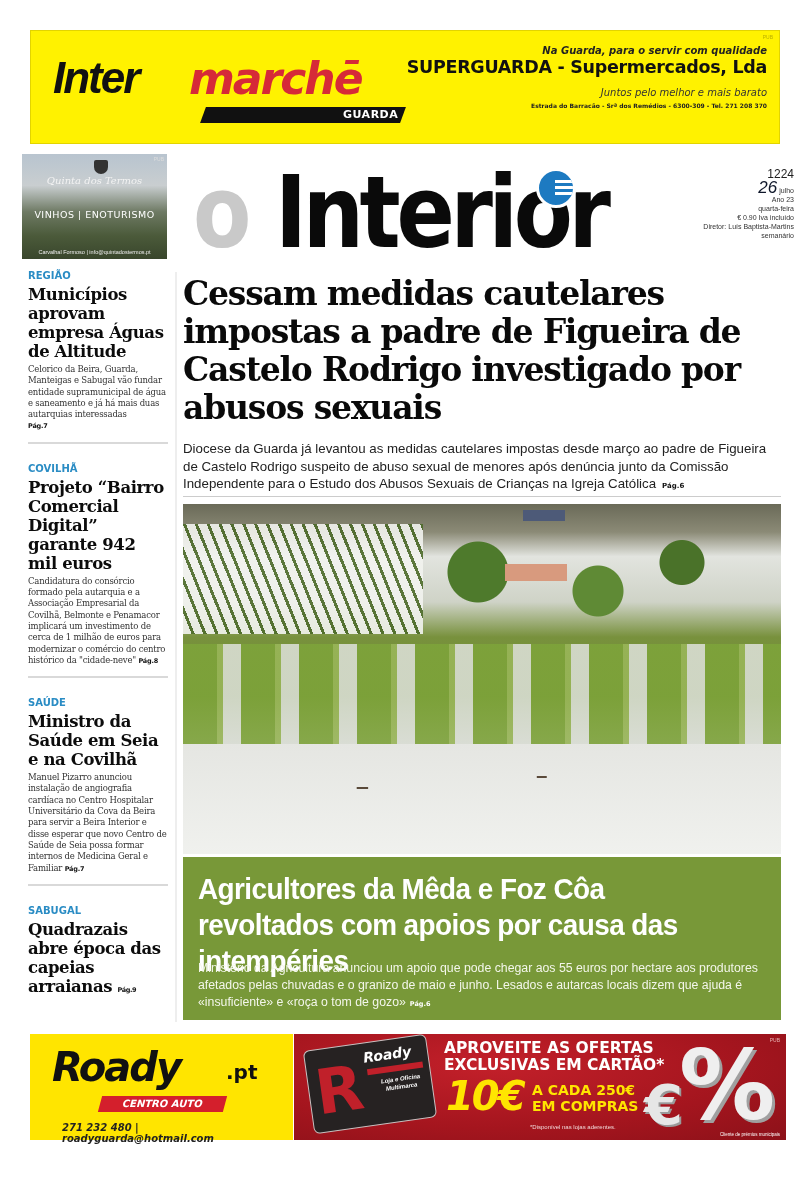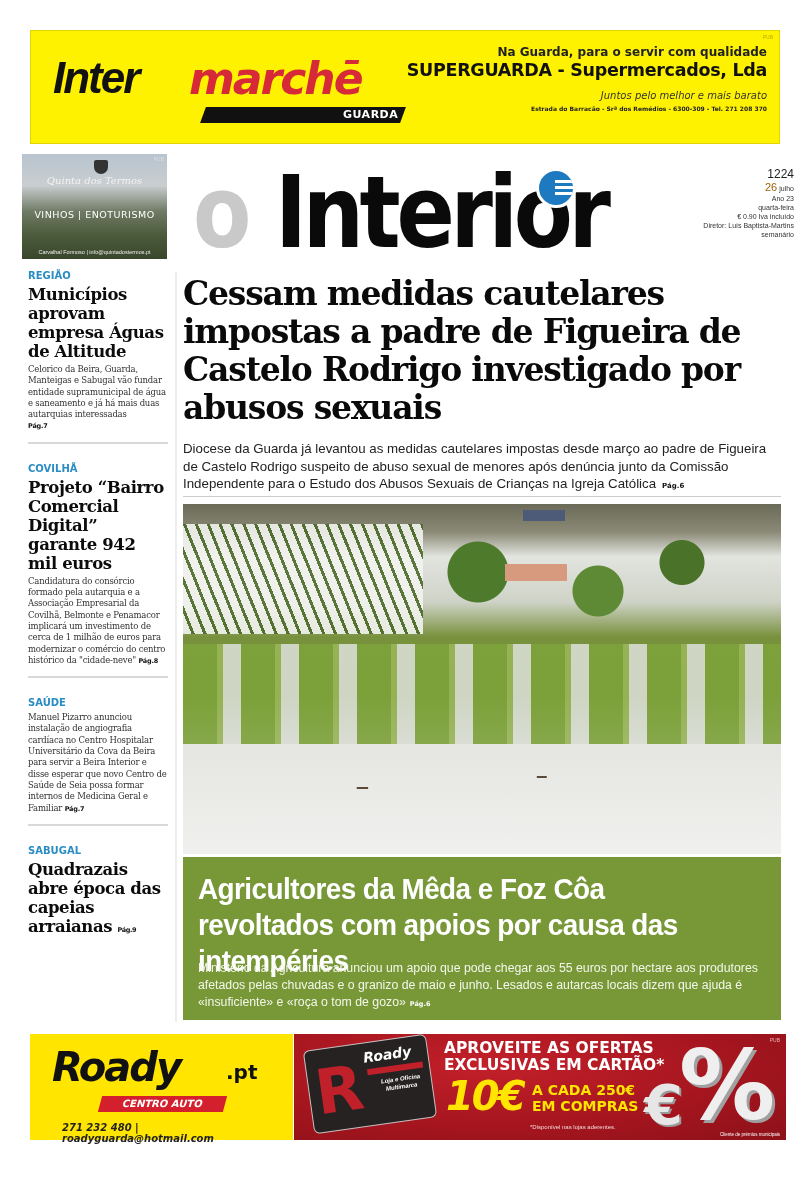--- a/index.html
+++ b/index.html
@@ -8,42 +8,42 @@
 
   
   .ad-top { position: absolute; left: 30px; top: 30px; width: 750px; height: 114px; background: #fff200; border: 1px solid #e2d400; }
   .ad-top .pub { position: absolute; right: 6px; top: 3px; font-size: 5px; color: #b9ae00; }
   .im-logo { position: absolute; left: 22px; top: 22px; width: 360px; height: 80px; }
   .im-inter { position: absolute; left: 0; top: 0; font-family: Liberation Sans, sans-serif; font-weight: bold; font-style: italic; font-size: 44px; letter-spacing: -2px; color: #111; }
   .im-marche { position: absolute; left: 136px; top: 0; font-family: "DejaVu Sans", sans-serif; font-weight: bold; font-style: italic; font-size: 44px; letter-spacing: -2px; color: #d62a38; }
   .im-bar { position: absolute; left: 150px; top: 54px; width: 200px; height: 16px; background: #111; transform: skewX(-20deg); }
   .im-guarda { position: absolute; left: 290px; top: 55px; font-family: "DejaVu Sans", sans-serif; font-weight: bold; font-size: 11px; color: #fff; letter-spacing: 0.5px; }
   .ad-top-right { position: absolute; right: 12px; top: 14px; text-align: right; }
-  .tag1 { font-family: "DejaVu Sans", sans-serif; font-weight: bold; font-size: 12px; color: #222; }
+  .tag1 { font-family: "DejaVu Sans", sans-serif; font-weight: bold; font-style: italic; font-size: 10px; color: #222; }
   .company { font-family: "DejaVu Sans", sans-serif; font-weight: bold; font-size: 17.5px; color: #111; margin-top: 1px; letter-spacing: -0.3px; }
   .tag2 { font-family: "DejaVu Sans", sans-serif; font-style: italic; font-size: 10px; color: #333; margin-top: 10px; }
   .address { font-family: "DejaVu Sans", sans-serif; font-weight: bold; font-size: 6px; color: #222; margin-top: 4px; }
 
   
   .side-ad { position: absolute; left: 22px; top: 154px; width: 145px; height: 105px; background: linear-gradient(180deg, #b8c4cf 0%, #c9ced0 30%, #6e7a64 55%, #4b5a3a 78%, #39462c 100%); overflow: hidden; }
   .side-ad .pub { position: absolute; right: 3px; top: 2px; font-size: 5px; color: #ddd; }
   .side-ad .crest { position: absolute; left: 72px; top: 6px; width: 14px; height: 14px; background: #333; border-radius: 2px 2px 7px 7px; }
   .side-ad .brand { position: absolute; left: 0; right: 0; top: 21px; text-align: center; font-family: "DejaVu Serif", serif; font-style: italic; font-size: 10px; color: #f3f3f3; }
   .side-ad .slogan { position: absolute; left: 0; right: 0; top: 55px; text-align: center; font-family: "DejaVu Sans", sans-serif; font-size: 9.5px; color: #fff; letter-spacing: 0.5px; }
   .side-ad .contact { position: absolute; left: 0; right: 0; bottom: 4px; text-align: center; font-size: 5.5px; color: #eee; }
 
   .masthead { position: absolute; left: 193px; top: 165px; width: 510px; height: 95px; }
   .mh-o { position: absolute; left: 0; top: 0; font-family: "DejaVu Sans", sans-serif; font-weight: bold; font-size: 100px; line-height: 95px; color: #c9c9c9; transform: scaleX(0.85); transform-origin: left; }
   .mh-word { position: absolute; left: 82px; top: 0; font-family: "DejaVu Sans", sans-serif; font-weight: bold; font-size: 100px; line-height: 95px; color: #0a0a0a; letter-spacing: -5px; transform: scaleX(0.86); transform-origin: left; }
   .mh-globe { position: absolute; left: 343px; top: 3px; width: 40px; height: 40px; border-radius: 50%; background: #1d7ac1; overflow: hidden; border: 3px solid #fff; }
   .mh-globe span { position: absolute; left: 16px; width: 24px; height: 3px; background: #fff; }
 
   .issue { position: absolute; right: 16px; top: 168px; text-align: right; font-size: 7px; color: #333; line-height: 9px; }
   .issue .num { font-size: 12px; color: #222; line-height: 13px; }
-  .issue .day { font-size: 11px; color: #a16207; line-height: 13px; }
+  .issue .day { font-size: 17px; color: #0f172a; line-height: 13px; font-style: italic; }
   .issue .month { font-size: 7px; }
 
   
   .leftcol { position: absolute; left: 28px; top: 270px; width: 140px; }
   .story { border-bottom: 2px solid #d9d9d9; padding-bottom: 9px; margin-bottom: 19px; }
   .story:last-child { border-bottom: none; }
   .section { font-family: "DejaVu Sans", sans-serif; font-weight: bold; font-size: 10px; color: #2a8cc4; margin-bottom: 4px; }
   .s-title { font-family: "DejaVu Serif", serif; font-weight: bold; font-size: 16.5px; line-height: 19px; color: #0c0c0c; letter-spacing: -0.4px; }
   .s-body { font-family: "DejaVu Serif", serif; font-size: 8.5px; line-height: 11.3px; color: #333; margin-top: 3px; letter-spacing: -0.2px; }
   .pag { font-family: "DejaVu Sans", sans-serif; font-weight: bold; font-size: 6.5px; color: #111; }
@@ -154,20 +154,21 @@
     <div class="s-title">Municípios aprovam empresa Águas de Altitude</div>
     <div class="s-body"><span>Celorico da Beira, Guarda, Manteigas e Sabugal vão fundar entidade supramunicipal de água e saneamento e já há mais duas autarquias interessadas</span><br><span class="pag">Pág.7</span></div>
   </div>
   <div class="story">
     <div class="section">COVILHÃ</div>
     <div class="s-title">Projeto “Bairro Comercial Digital” garante 942 mil euros</div>
     <div class="s-body"><span>Candidatura do consórcio formado pela autarquia e a Associação Empresarial da Covilhã, Belmonte e Penamacor implicará um investimento de cerca de 1 milhão de euros para modernizar o comércio do centro histórico da "cidade-neve"</span> <span class="pag">Pág.8</span></div>
   </div>
   <div class="story">
     <div class="section">SAÚDE</div>
+    <div class="s-title">Ministro da Saúde em Seia e na Covilhã</div>
     <div class="s-body"><span>Manuel Pizarro anunciou instalação de angiografia cardíaca no Centro Hospitalar Universitário da Cova da Beira para servir a Beira Interior e disse esperar que novo Centro de Saúde de Seia possa formar internos de Medicina Geral e Familiar</span> <span class="pag">Pág.7</span></div>
   </div>
   <div class="story">
     <div class="section">SABUGAL</div>
     <div class="s-title"><span>Quadrazais abre época das capeias arraianas</span> <span class="pag">Pág.9</span></div>
   </div>
 </div>
 <div class="col-divider"></div>
 
 <h1 class="lead-title">Cessam medidas cautelares impostas a padre de Figueira de Castelo Rodrigo investigado por abusos sexuais</h1>

